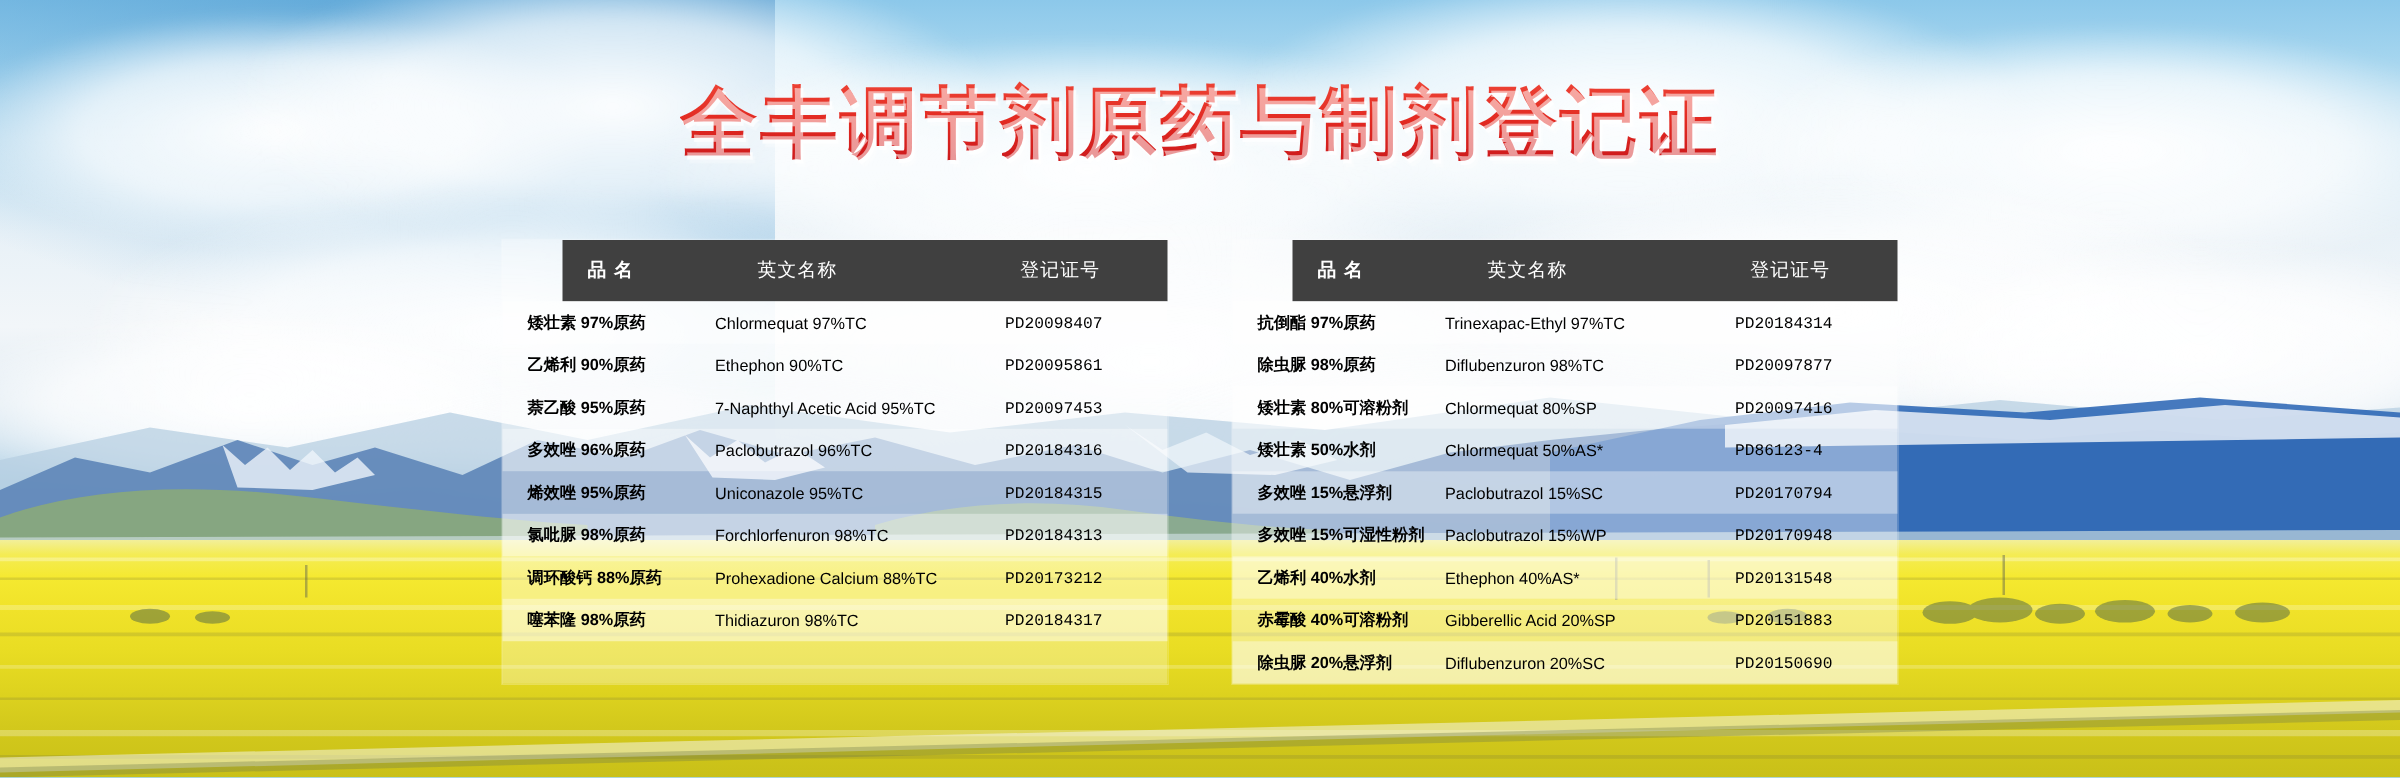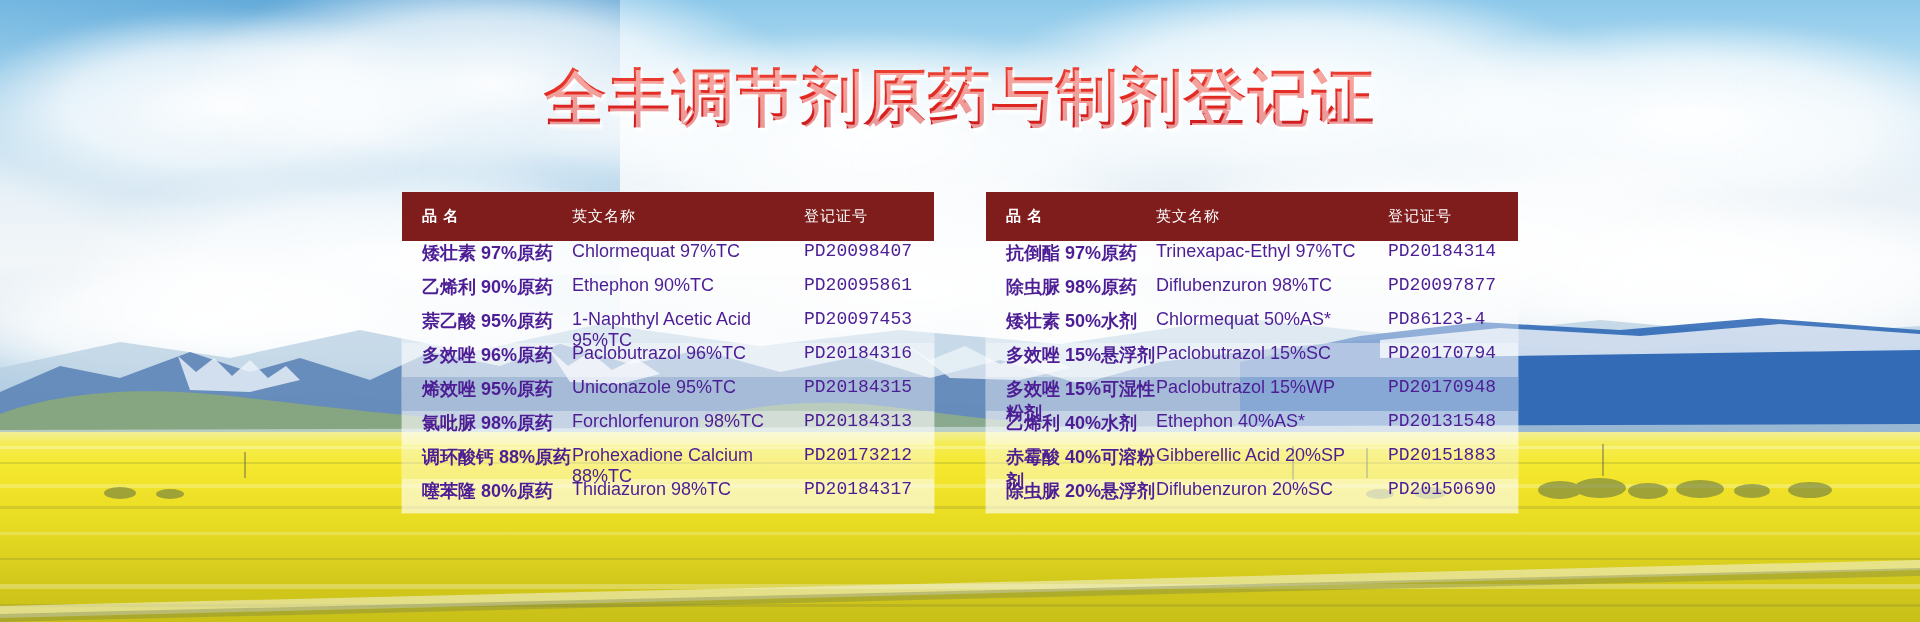--- a/index.html
+++ b/index.html
@@ -123,38 +123,39 @@
   .reg-table {
     width: 532px;
     background: rgba(255,255,255,0.30);
     box-shadow: 0 0 0 1px rgba(255,255,255,.25);
   }
 
   .thead {
     display: flex;
     align-items: center;
     height: 49px;
-    background: #7f1d1d;
+    background: #404040;
     color: #ffffff;
     font-weight: 700;
     font-size: 15px;
     letter-spacing: 1px;
+    margin-left: 48px;
   }
   .thead .col-name  { padding-left: 20px; }
   .thead .col-en    { }
   .thead .col-reg   { }
 
   .tbody { }
 
   .trow {
     display: flex;
-    align-items: flex-start;
+    align-items: center;
     height: 34px;
-    font-size: 18px;
-    color: #4c1d95;
+    font-size: 13px;
+    color: #000000;
   }
   .trow.odd  { background: rgba(255,255,255,0.46); }
   .trow.even { background: rgba(255,255,255,0.16); }
 
   .col-name {
     width: 170px;
     padding-left: 20px;
     font-weight: 700;
   }
   .col-en {
@@ -263,21 +264,21 @@
           <div class="col-en">Chlormequat 97%TC</div>
           <div class="col-reg">PD20098407</div>
         </div>
         <div class="trow even">
           <div class="col-name">乙烯利 90%原药</div>
           <div class="col-en">Ethephon 90%TC</div>
           <div class="col-reg">PD20095861</div>
         </div>
         <div class="trow even">
           <div class="col-name">萘乙酸 95%原药</div>
-          <div class="col-en">1-Naphthyl Acetic Acid 95%TC</div>
+          <div class="col-en">7-Naphthyl Acetic Acid 95%TC</div>
           <div class="col-reg">PD20097453</div>
         </div>
         <div class="trow odd">
           <div class="col-name">多效唑 96%原药</div>
           <div class="col-en">Paclobutrazol 96%TC</div>
           <div class="col-reg">PD20184316</div>
         </div>
         <div class="trow even">
           <div class="col-name">烯效唑 95%原药</div>
           <div class="col-en">Uniconazole 95%TC</div>
@@ -287,21 +288,21 @@
           <div class="col-name">氯吡脲 98%原药</div>
           <div class="col-en">Forchlorfenuron 98%TC</div>
           <div class="col-reg">PD20184313</div>
         </div>
         <div class="trow even">
           <div class="col-name">调环酸钙 88%原药</div>
           <div class="col-en">Prohexadione Calcium 88%TC</div>
           <div class="col-reg">PD20173212</div>
         </div>
         <div class="trow odd">
-          <div class="col-name">噻苯隆 80%原药</div>
+          <div class="col-name">噻苯隆 98%原药</div>
           <div class="col-en">Thidiazuron 98%TC</div>
           <div class="col-reg">PD20184317</div>
         </div>
       </div>
     </div>
 
     <div class="reg-table">
       <div class="thead">
         <div class="col-name">品 名</div>
         <div class="col-en">英文名称</div>
@@ -311,20 +312,25 @@
         <div class="trow odd">
           <div class="col-name">抗倒酯 97%原药</div>
           <div class="col-en">Trinexapac-Ethyl 97%TC</div>
           <div class="col-reg">PD20184314</div>
         </div>
         <div class="trow even">
           <div class="col-name">除虫脲 98%原药</div>
           <div class="col-en">Diflubenzuron 98%TC</div>
           <div class="col-reg">PD20097877</div>
         </div>
+        <div class="trow odd">
+          <div class="col-name">矮壮素 80%可溶粉剂</div>
+          <div class="col-en">Chlormequat 80%SP</div>
+          <div class="col-reg">PD20097416</div>
+        </div>
         <div class="trow even">
           <div class="col-name">矮壮素 50%水剂</div>
           <div class="col-en">Chlormequat 50%AS*</div>
           <div class="col-reg">PD86123-4</div>
         </div>
         <div class="trow odd">
           <div class="col-name">多效唑 15%悬浮剂</div>
           <div class="col-en">Paclobutrazol 15%SC</div>
           <div class="col-reg">PD20170794</div>
         </div>

